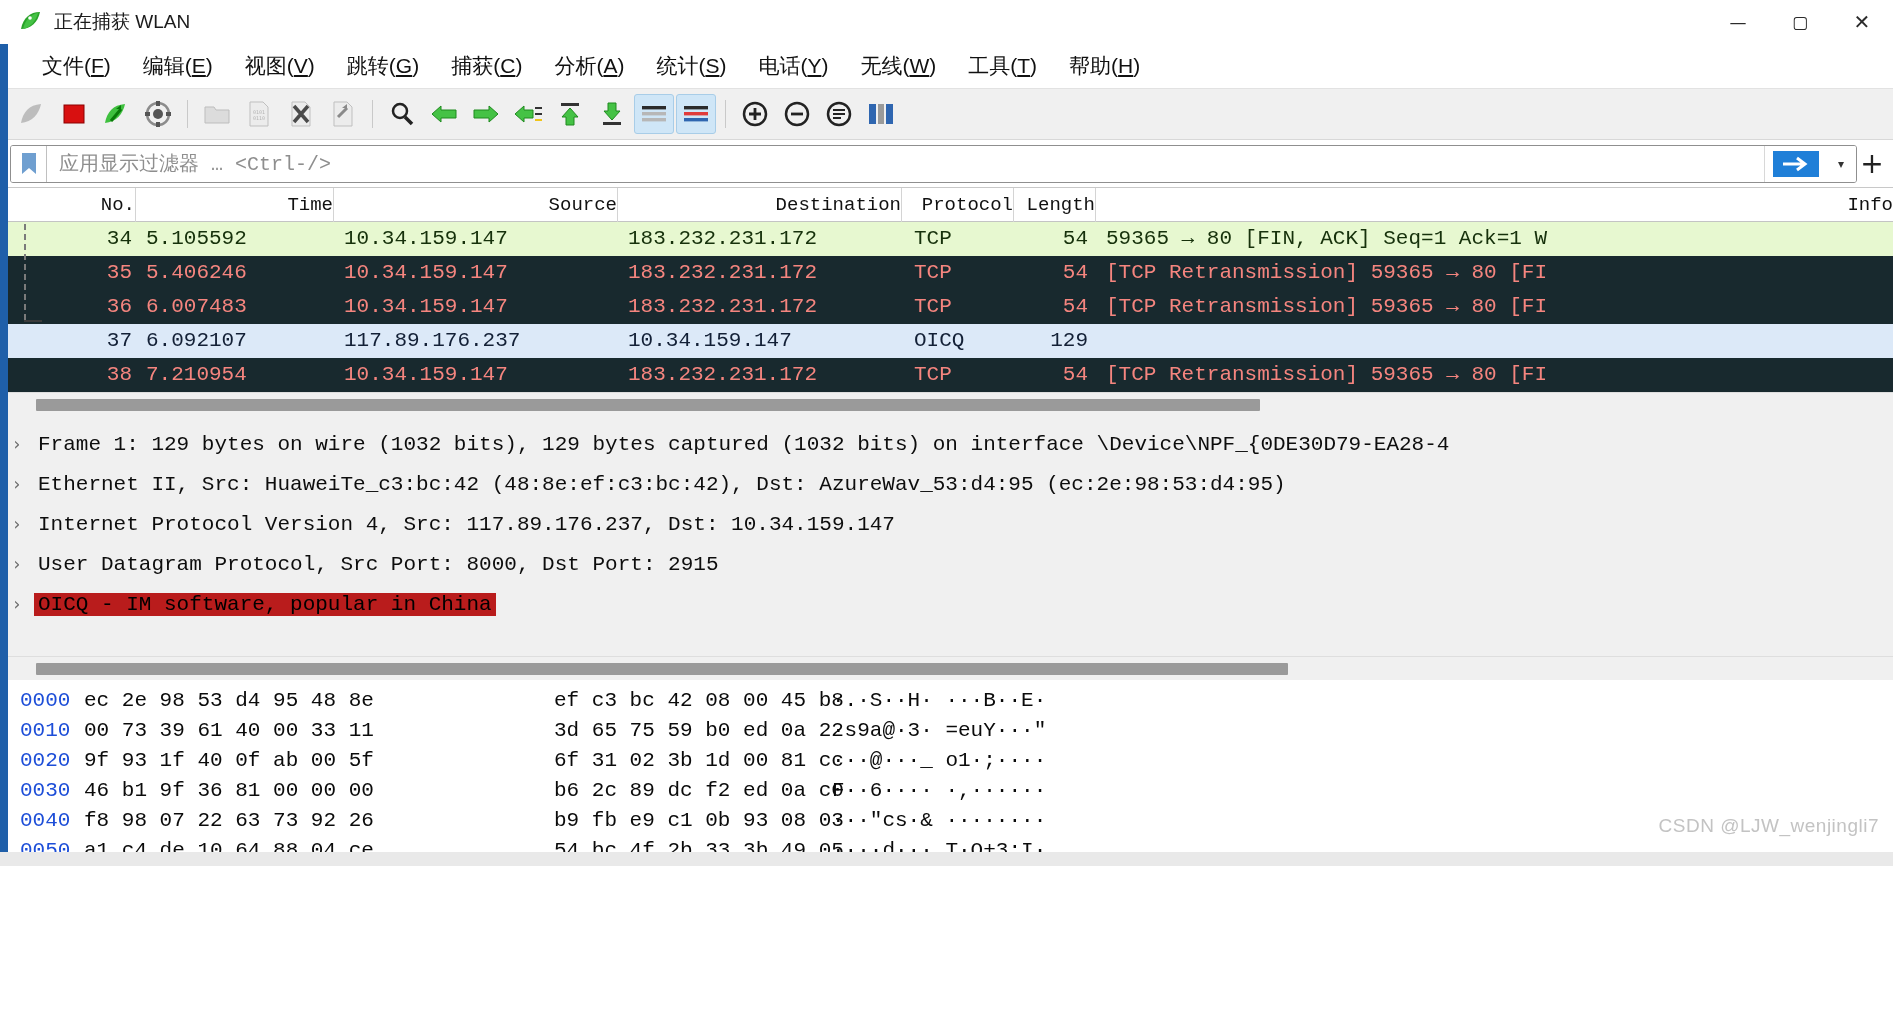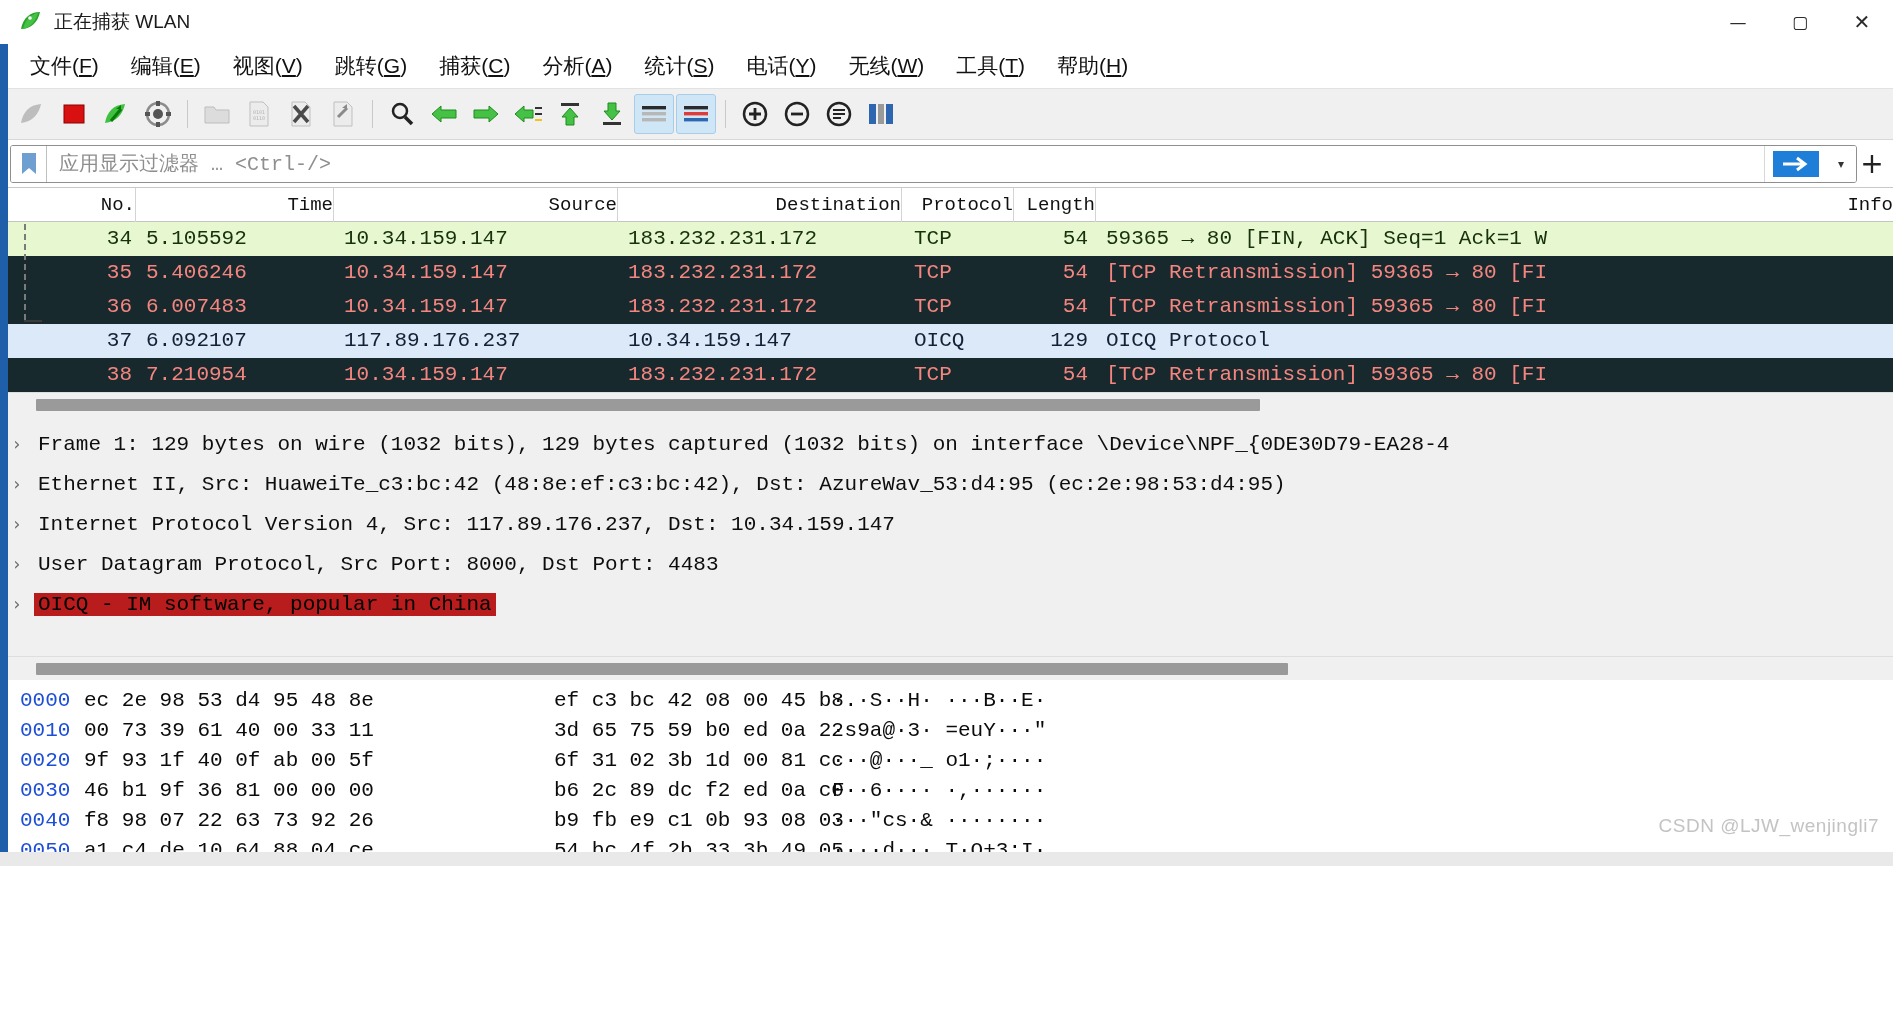--- a/index.html
+++ b/index.html
@@ -38,21 +38,21 @@
     font-size: 17px; color: #2b2b2b;
     font-family: "DejaVu Sans", sans-serif;
   }
   .win-btn.close { font-size: 20px; }
 
   
   .menubar {
     height: 44px; flex: 0 0 auto;
     background: #ffffff;
     display: flex; align-items: center;
-    padding-left: 14px;
+    padding-left: 26px;
     gap: 0px;
   }
   .menu-item {
     font-size: 21px;
     color: #111111;
     padding: 3px 16px;
     white-space: nowrap;
     font-family: "Liberation Sans", sans-serif;
   }
   .menu-item .mn { text-decoration: underline; }
@@ -480,21 +480,20 @@
           <div class="cell c-len">54</div>
           <div class="cell c-info">[TCP Retransmission] 59365 → 80 [FI</div>
         </div>
         <div class="prow blue">
           <div class="cell c-no">37</div>
           <div class="cell c-time">6.092107</div>
           <div class="cell c-src">117.89.176.237</div>
           <div class="cell c-dst">10.34.159.147</div>
           <div class="cell c-proto">OICQ</div>
           <div class="cell c-len">129</div>
-          <div class="cell c-info">OICQ Protocol</div>
         </div>
         <div class="prow dark">
           <div class="cell c-no">38</div>
           <div class="cell c-time">7.210954</div>
           <div class="cell c-src">10.34.159.147</div>
           <div class="cell c-dst">183.232.231.172</div>
           <div class="cell c-proto">TCP</div>
           <div class="cell c-len">54</div>
           <div class="cell c-info">[TCP Retransmission] 59365 → 80 [FI</div>
         </div>
@@ -513,21 +512,21 @@
       <div class="dline">
         <span class="dtri">›</span>
         <span class="dtxt">Ethernet II, Src: HuaweiTe_c3:bc:42 (48:8e:ef:c3:bc:42), Dst: AzureWav_53:d4:95 (ec:2e:98:53:d4:95)</span>
       </div>
       <div class="dline">
         <span class="dtri">›</span>
         <span class="dtxt">Internet Protocol Version 4, Src: 117.89.176.237, Dst: 10.34.159.147</span>
       </div>
       <div class="dline">
         <span class="dtri">›</span>
-        <span class="dtxt">User Datagram Protocol, Src Port: 8000, Dst Port: 4483</span>
+        <span class="dtxt">User Datagram Protocol, Src Port: 8000, Dst Port: 2915</span>
       </div>
       <div class="dline">
         <span class="dtri">›</span>
         <span class="dtxt hl">OICQ - IM software, popular in China</span>
       </div>
     </div>
 
   <div class="hscroll">
     <div class="thumb" style="width:1252px;"></div>
   </div>

